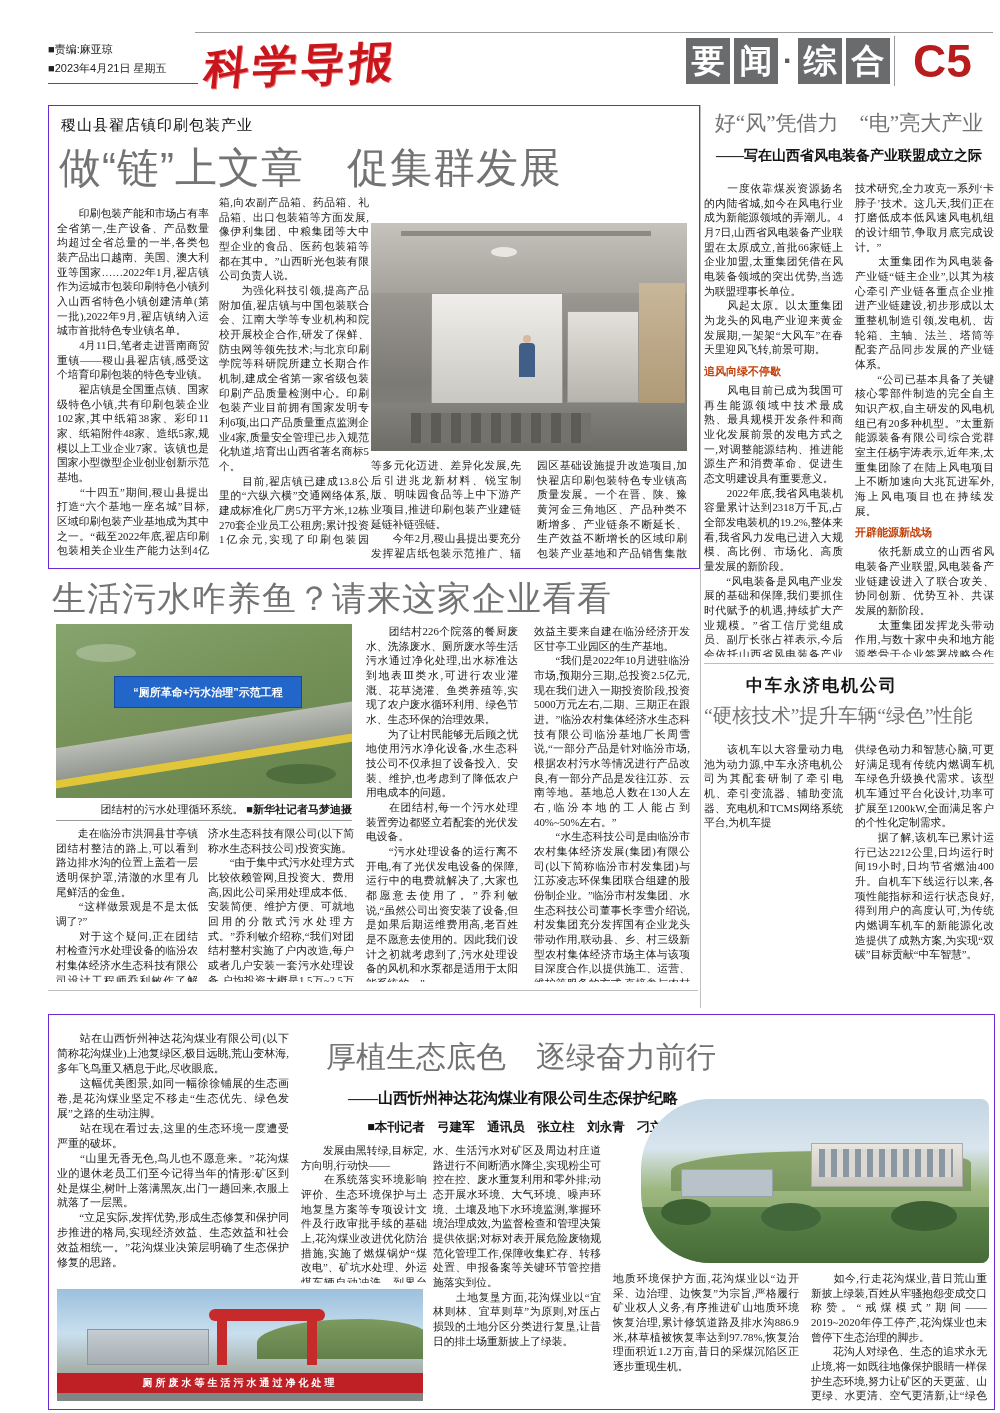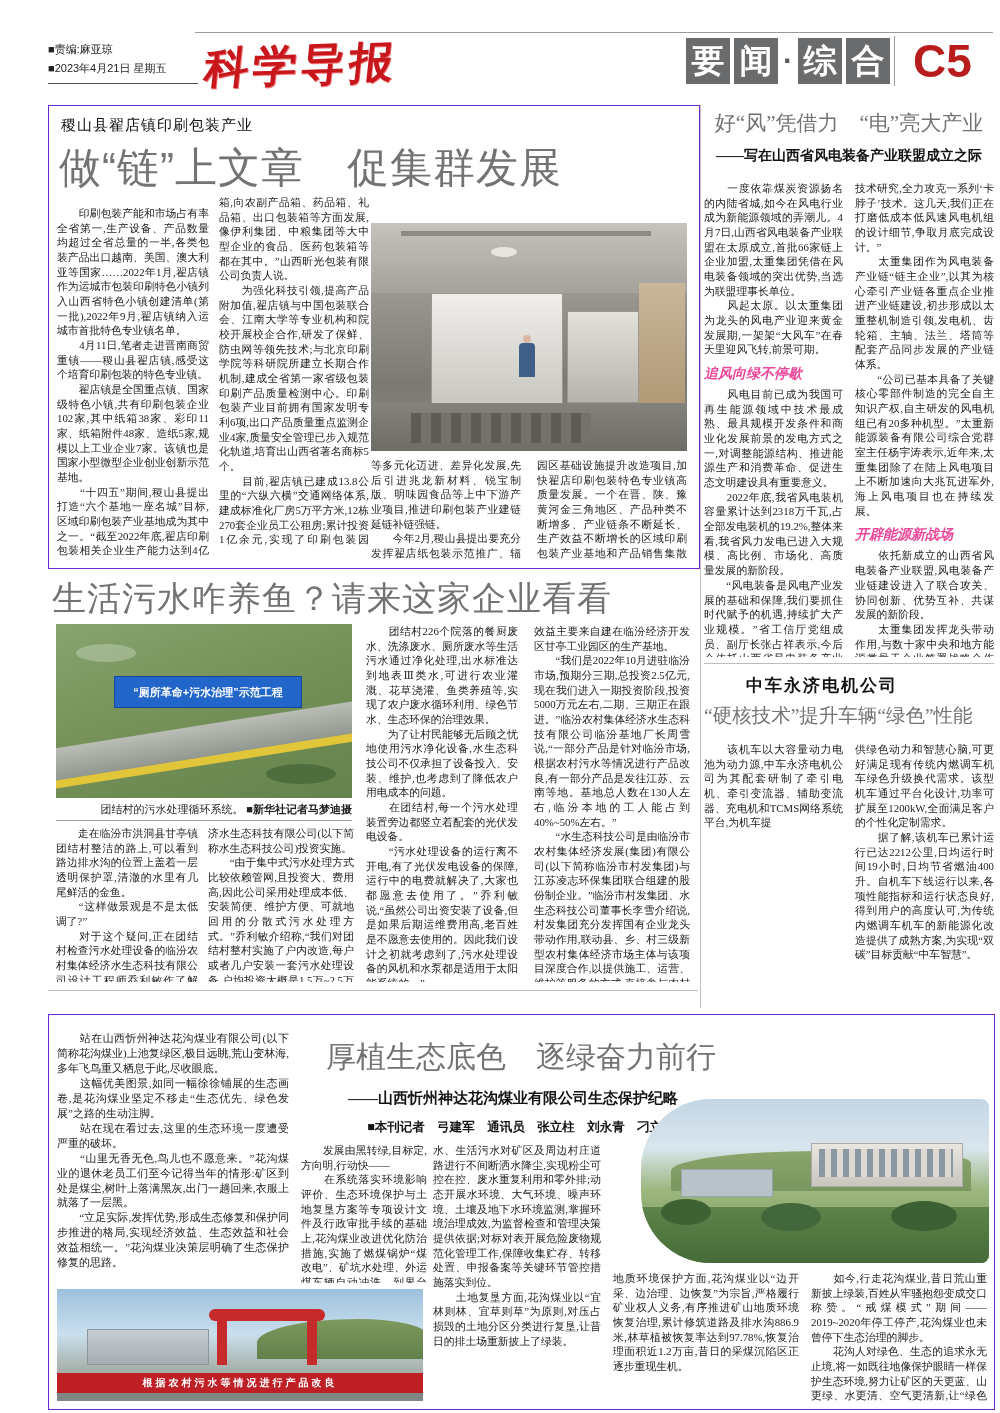--- a/index.html
+++ b/index.html
@@ -17,21 +17,21 @@
           display:flex;align-items:center;justify-content:center;}
   .secdot{width:12px;color:#5b5c5e;font-size:30px;font-weight:900;text-align:center;}
   #page-no{padding-left:18px;border-left:1px solid #9a9a9a;font-size:46px;font-weight:700;color:#b91c1c;height:50px;line-height:50px;}
   
   .art{position:absolute;}
   .framed{border:1px solid #6d28d9;}
   .kicker{font-size:15px;letter-spacing:1px;color:#111;}
   .headline{font-weight:400;color:#737373;}
   .col{position:absolute;overflow:hidden;font-size:10.8px;line-height:1.36;text-align:justify;color:#1a1a1a;}
   .col p{margin:0;}
-  .col .colhead{font-family:"Liberation Sans","DejaVu Sans",sans-serif;font-weight:700;font-size:14px;margin:7px 0 4px;color:#ec4899;font-style:italic;}
+  .col .colhead{font-family:"Liberation Sans","DejaVu Sans",sans-serif;font-weight:700;font-size:11px;margin:7px 0 4px;color:#c2410c;}
   .caption{font-size:11px;color:#222;}
   .caption b{font-family:"Liberation Sans","DejaVu Sans",sans-serif;}
   
   .photo{position:absolute;overflow:hidden;}
   .shape{position:absolute;}
 </style>
 </head>
 <body>
 
 <div id="page">
@@ -199,18 +199,18 @@
         <p>　　如今,行走花沟煤业,昔日荒山重新披上绿装,百姓从牢骚抱怨变成交口称赞。“戒煤模式”期间——2019~2020年停工停产,花沟煤业也未曾停下生态治理的脚步。</p>
         <p>　　花沟人对绿色、生态的追求永无止境,将一如既往地像保护眼睛一样保护生态环境,努力让矿区的天更蓝、山更绿、水更清、空气更清新,让“绿色答卷”一步步变为现实。</p>
       </div>
 
     <div class="photo" style="left:8px;top:274px;width:366px;height:112px;background:linear-gradient(#9cc0dd 0%,#c9dfee 40%,#a9b3ae 70%,#8e9793 100%);">
       <div class="shape" style="left:200px;top:30px;width:170px;height:40px;background:linear-gradient(#7d9a5e,#61804a);border-radius:60% 40% 0 0;"></div>
       <div class="shape" style="left:30px;top:40px;width:120px;height:34px;background:linear-gradient(#c6cdd2,#a7aeb3);border:1px solid #8d949a;"></div>
       <div class="shape" style="left:160px;top:28px;width:10px;height:48px;background:#c62a2a;"></div>
       <div class="shape" style="left:250px;top:28px;width:10px;height:48px;background:#c62a2a;"></div>
       <div class="shape" style="left:152px;top:20px;width:116px;height:12px;background:#c62a2a;border-radius:6px;"></div>
-      <div class="shape sans" style="left:0;top:84px;width:366px;height:20px;background:#bf2026;color:#fff;font-size:10px;font-weight:700;display:flex;align-items:center;justify-content:center;letter-spacing:3px;">根据农村污水等情况进行产品改良</div>
+      <div class="shape sans" style="left:0;top:84px;width:366px;height:20px;background:#bf2026;color:#fff;font-size:10px;font-weight:700;display:flex;align-items:center;justify-content:center;letter-spacing:3px;">厕所废水等生活污水通过净化处理</div>
       <div class="shape" style="left:0;top:104px;width:366px;height:8px;background:#7f8784;"></div>
     </div>
   </div>
 
 </div>
 
 </body></html>

